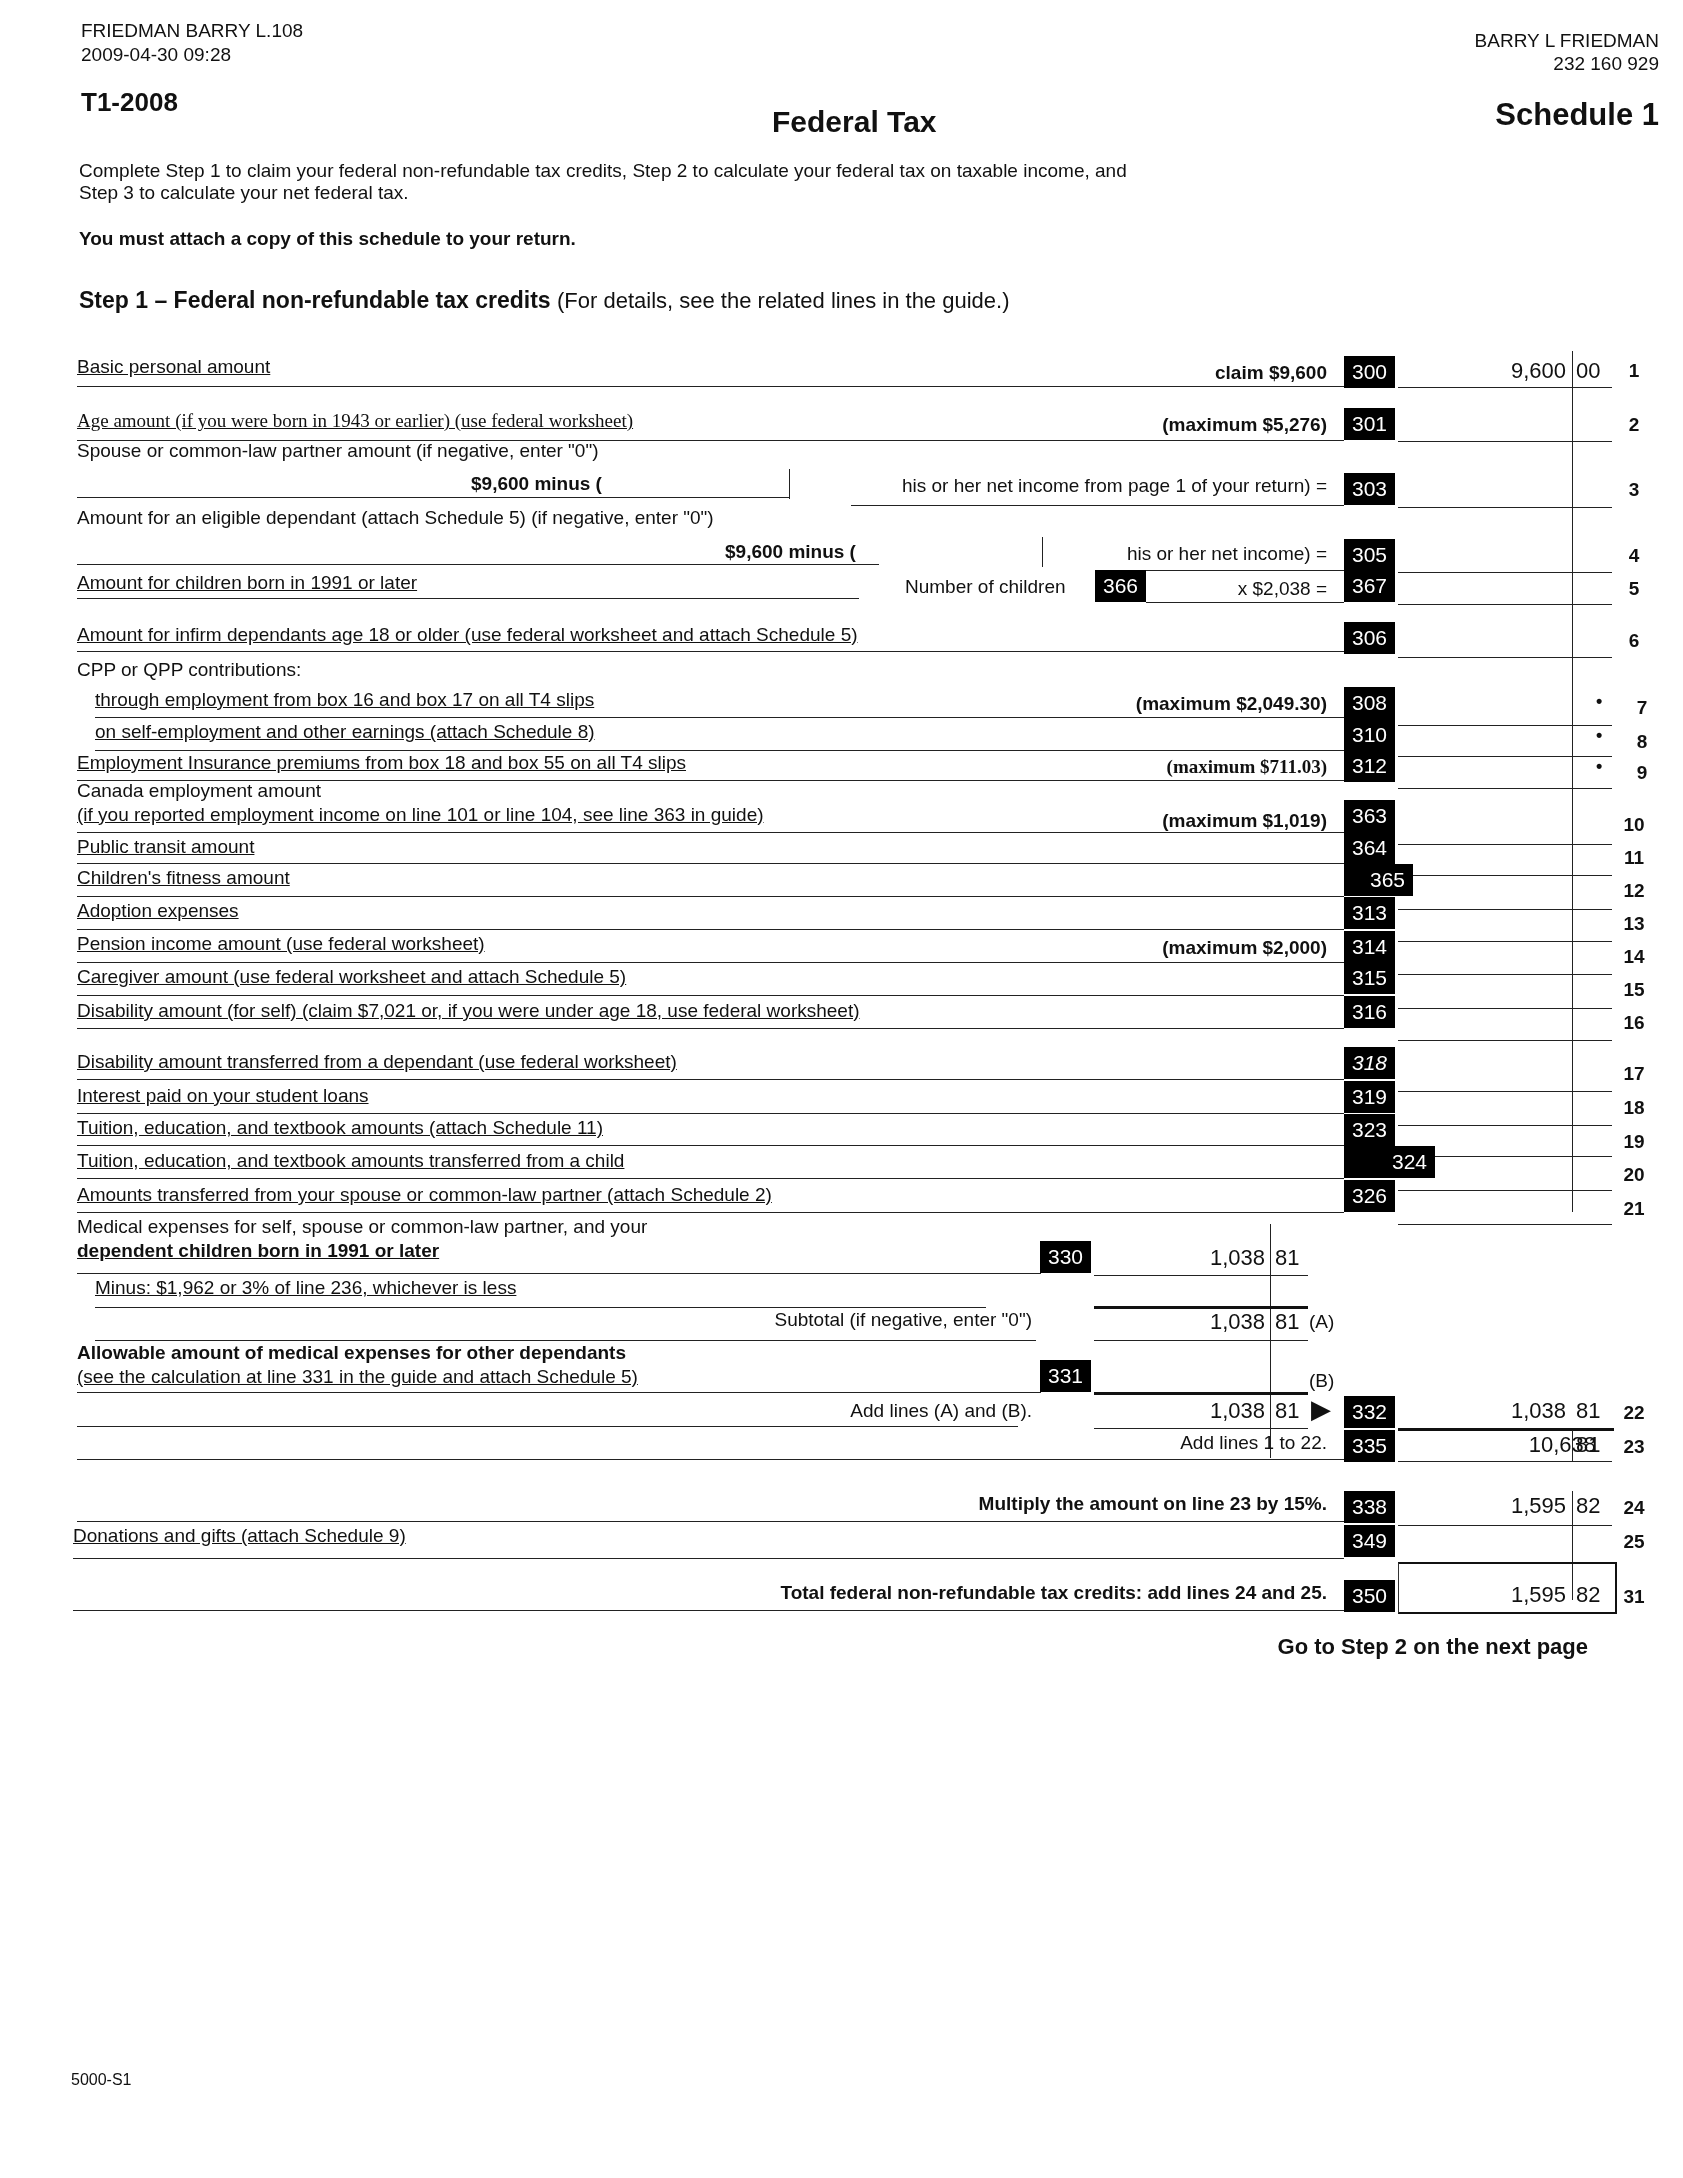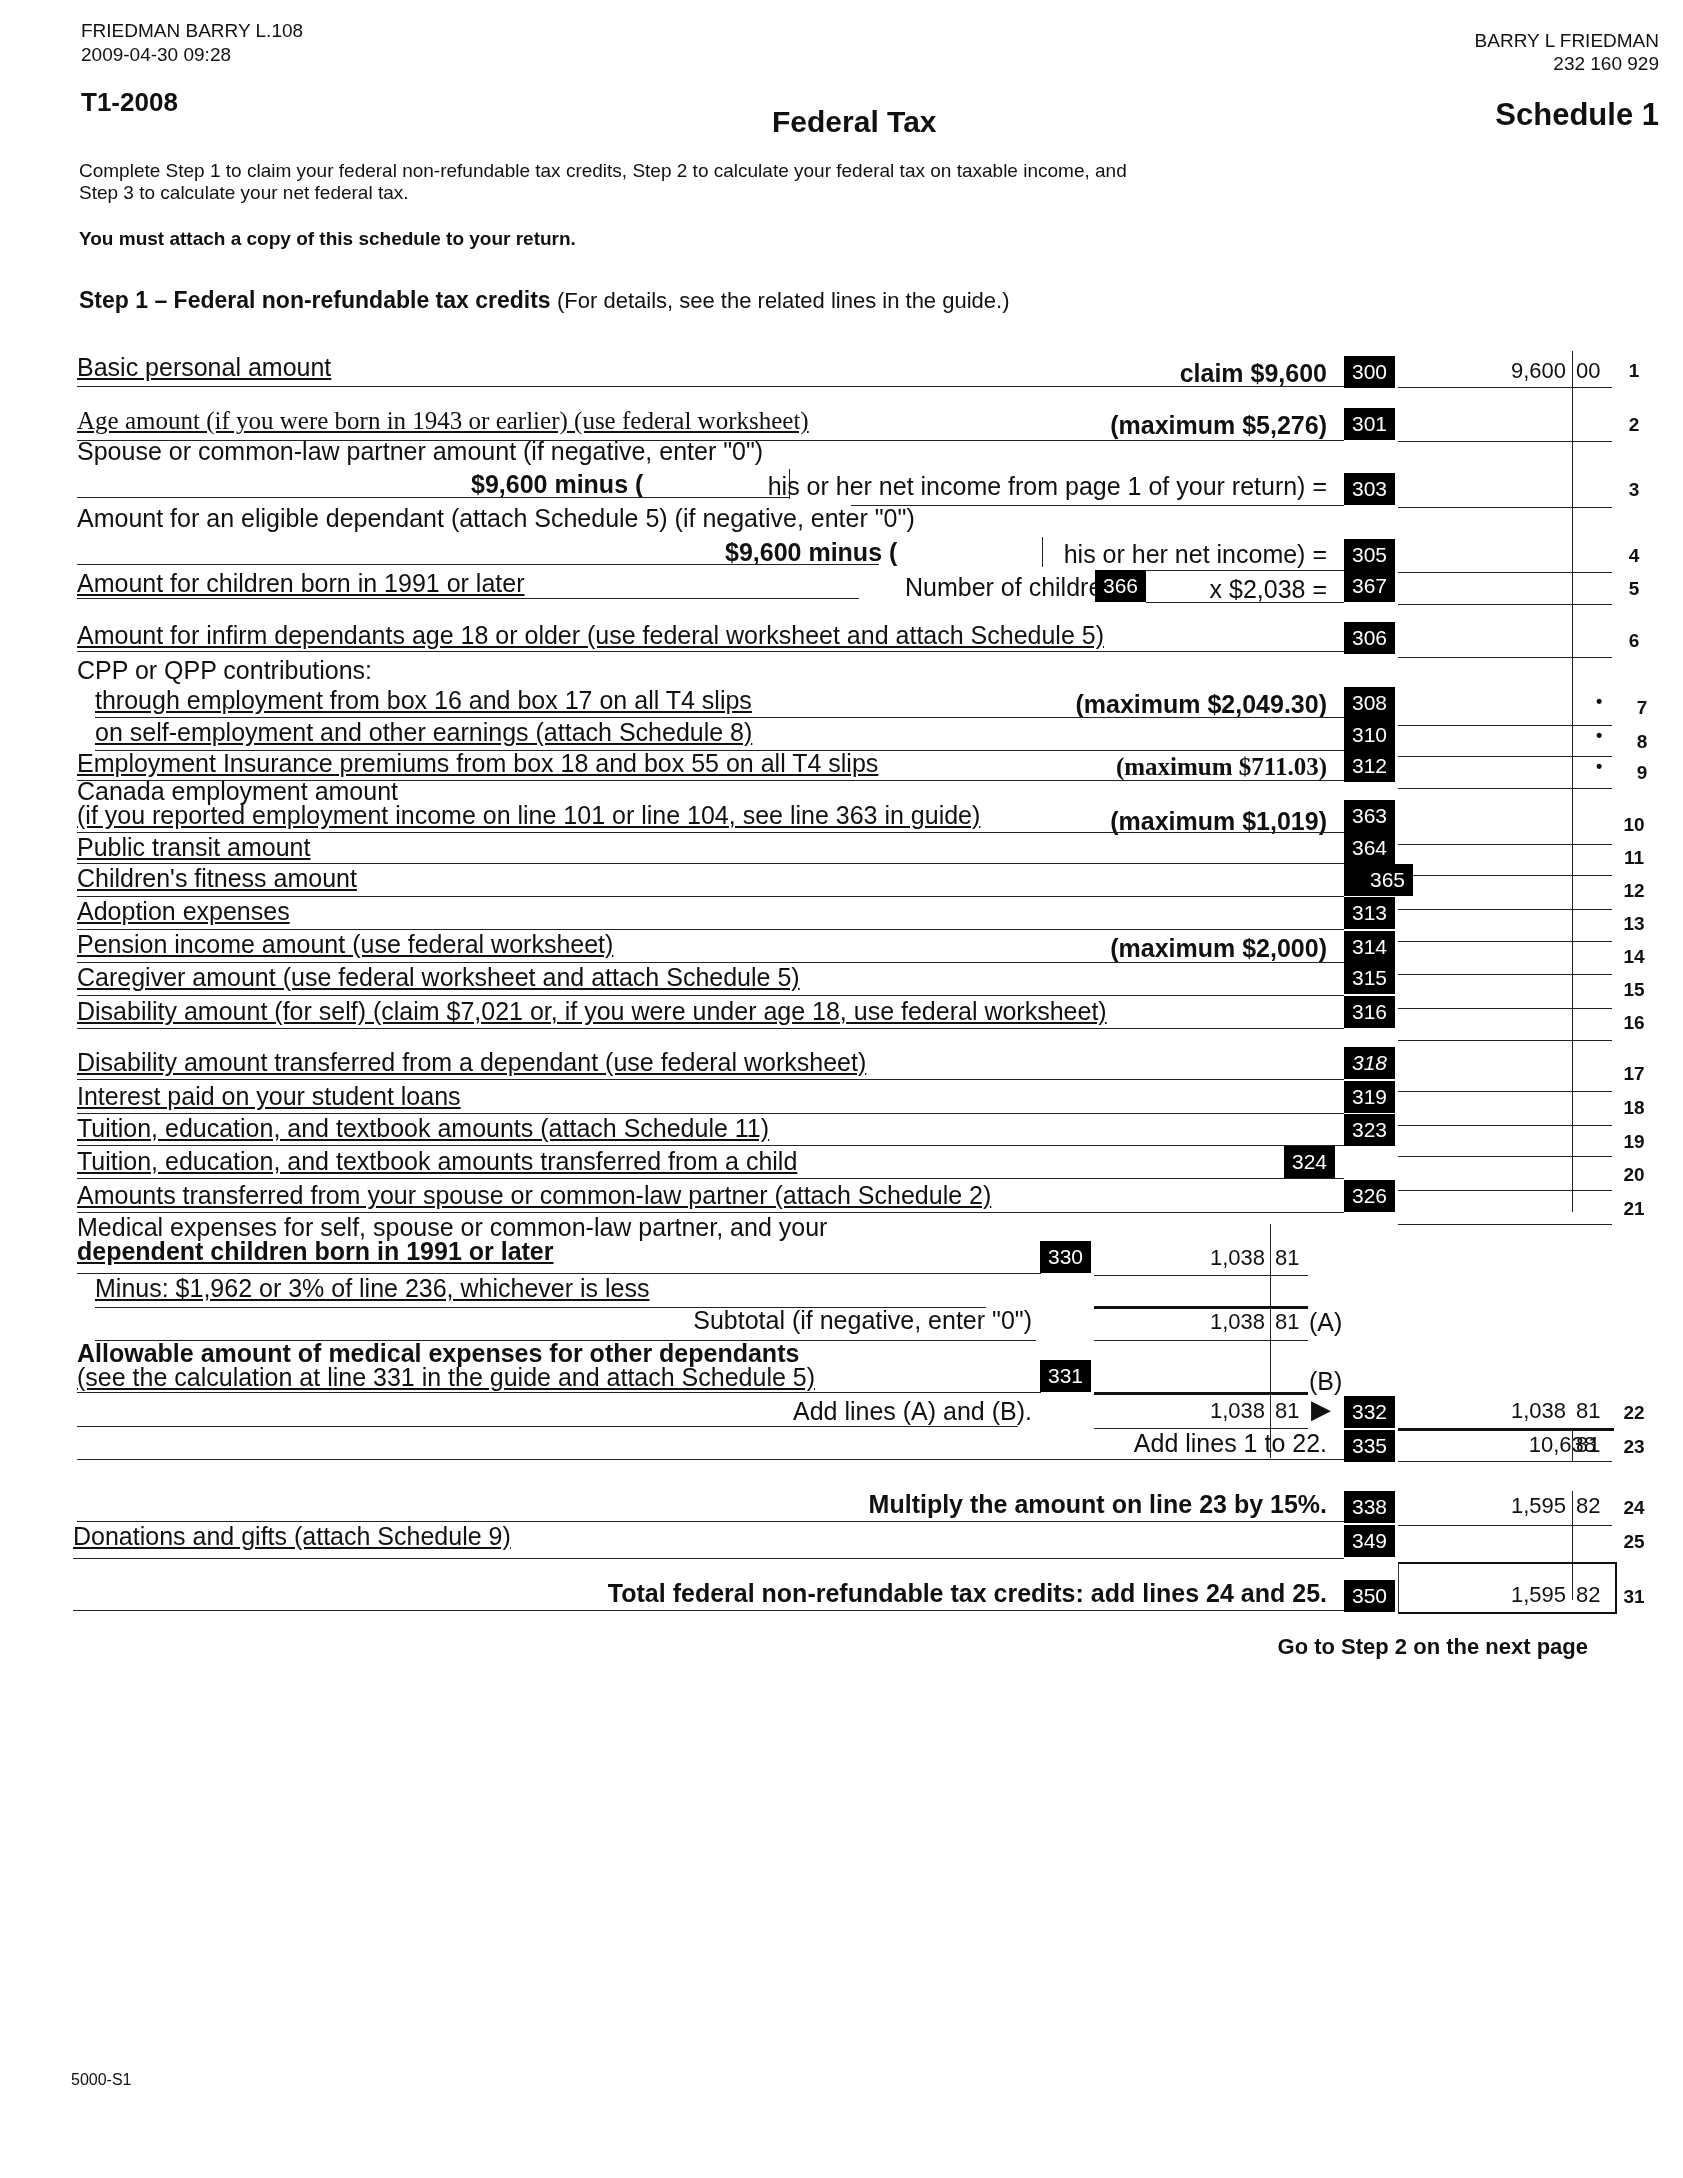--- a/index.html
+++ b/index.html
@@ -2,21 +2,21 @@
 <html><head>
 <meta charset="utf-8">
 <style>
   html, body { margin: 0; padding: 0; background: #ffffff; }
   body { width: 1683px; height: 2178px; position: relative; overflow: hidden;
          font-family: "Liberation Sans", sans-serif; color: #111; }
   .abs { position: absolute; white-space: nowrap; }
   .hdr { font-size: 19px; line-height: 22px; }
   .bold { font-weight: bold; }
   .t { font-size: 19px; }
-  .lbl { position: absolute; font-size: 25px; white-space: nowrap; line-height: 22px; }
+  .lbl { position: absolute; font-size: 19px; white-space: nowrap; line-height: 22px; }
   .code { position: absolute; width: 51px; height: 32px; background: #000; color: #fff;
           font-size: 21px; line-height: 32px; text-align: center; font-weight: normal; }
   .hline { position: absolute; height: 1px; background: #222; }
   .thick { height: 3px; background: #111; }
   .vline { position: absolute; width: 1px; background: #222; }
   .lnum { position: absolute; left: 1614px; width: 40px; text-align: center;
           font-size: 19px; font-weight: bold; }
   .bullet { position: absolute; left: 1596px; font-size: 18px; font-weight: bold; }
   .amt { position: absolute; font-size: 22px; text-align: right; font-family: "Liberation Sans", sans-serif; }
   .cents { position: absolute; font-size: 22px; text-align: left; }
@@ -210,21 +210,21 @@
 <div>
   <div class="lbl u" style="left:77px; top:1117px;">Tuition, education, and textbook amounts (attach Schedule 11)</div>
   <div class="hline" style="left:77px; top:1145px; width:1267px;"></div>
   <div class="code" style="left:1344px; top:1114px;">323</div>
   <div class="hline" style="left:1398px; top:1156px; width:214px;"></div>
   <div class="lnum" style="top:1131px;">19</div>
 </div>
 <div>
   <div class="lbl u" style="left:77px; top:1150px;">Tuition, education, and textbook amounts transferred from a child</div>
   <div class="hline" style="left:77px; top:1178px; width:1267px;"></div>
-  <div class="code" style="left:1284px; top:1146px;">324</div>
+  <div class="code" style="left:1344px; top:1146px;padding-left:40px;">324</div>
   <div class="hline" style="left:1398px; top:1190px; width:214px;"></div>
   <div class="lnum" style="top:1164px;">20</div>
 </div>
 <div>
   <div class="lbl u" style="left:77px; top:1184px;">Amounts transferred from your spouse or common-law partner (attach Schedule 2)</div>
   <div class="hline" style="left:77px; top:1212px; width:1267px;"></div>
   <div class="code" style="left:1344px; top:1180px;">326</div>
   <div class="hline" style="left:1398px; top:1224px; width:214px;"></div>
   <div class="lnum" style="top:1198px;">21</div>
 </div>

